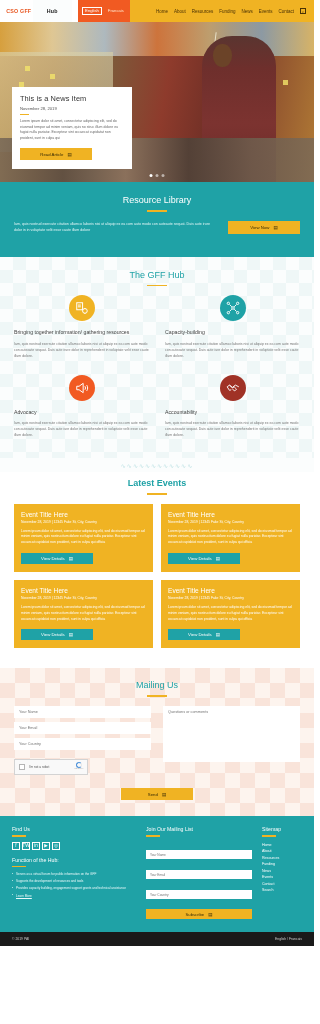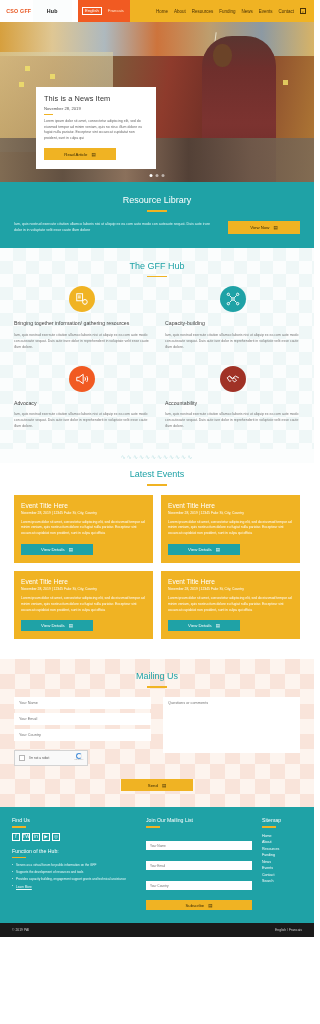--- a/index.html
+++ b/index.html
@@ -31,35 +31,35 @@
     background:linear-gradient(90deg,#d9a441,#e8d7a8,#b5c9d6,#d97c3e,#c9b07a,#8ea8b8,#e0c070); opacity:.85; }
   .hero-photo .person { position:absolute; right:12%; top:14px; width:74px; height:146px;
     background:linear-gradient(180deg,#5a3530 0%,#6e2f2c 22%,#7c3330 60%,#6a2b28 100%); border-radius:30px 30px 0 0; }
   .hero-photo .head { position:absolute; right:26%; top:22px; width:19px; height:23px; background:#6b4328; border-radius:48%; }
   .hero-photo .pole { position:absolute; right:32%; top:10px; width:1.4px; height:60px; background:#e8e0c8; transform:rotate(7deg); }
   .hero-photo .crowd { position:absolute; bottom:0; left:0; right:0; height:44px;
     background:linear-gradient(90deg,#7a6a58,#5d4f44,#8b7560,#4f4238,#6e5c4c,#7d6a55); opacity:.9; }
   .hero-photo .wall { position:absolute; left:0; top:30px; width:36%; height:100px; background:linear-gradient(180deg,#d8cfa8,#c4b98e); opacity:.65; }
   .hero-photo .sticky { position:absolute; width:5px; height:5px; background:#f2e46a; opacity:.8; }
 
-  .news-card { position:absolute; left:12px; top:65px; width:120px; background:#fff; padding:7px 8px 9px;margin-left:24px; }
+  .news-card { position:absolute; left:12px; top:65px; width:120px; background:#fff; padding:7px 8px 9px; }
   .news-title { font-size:7.4px; color:#333; font-weight:normal; letter-spacing:.1px; }
   .news-date { font-size:4.2px; color:#555; margin-top:2.5px; }
   .news-rule { width:9px; height:1.4px; background:#f0b323; margin:3px 0 4px; }
   .news-body { font-size:3.5px; line-height:1.62; color:#666; }
   .btn { display:inline-flex; align-items:center; justify-content:center; gap:4px;
     font-size:4.3px; color:#3a2c05; background:#f0b323; border:none; cursor:pointer; }
   .news-btn { width:72px; height:12px; margin-top:6px; }
   .btn .bic { font-size:4.5px; }
   .dots { position:absolute; left:50%; transform:translateX(-50%); bottom:5px; display:flex; gap:3px; }
   .dot { width:3px; height:3px; border-radius:50%; background:rgba(255,255,255,.55); }
   .dot.on { background:#fff; }
 
   
-  .reslib { background:#1fa2a6; padding:13px 14px 14px; text-align:center; }
+  .reslib { background:#1fa2a6; padding:13px 14px 23px; text-align:center; }
   .reslib h2 { font-size:9px; color:#fff; font-weight:normal; }
   .rule-y { width:20px; height:1.5px; background:#f0b323; margin:5px auto 9px; }
   .reslib-row { display:flex; align-items:center; gap:10px; }
   .reslib-txt { flex:1; font-size:3.6px; line-height:1.7; color:#e3f6f6; text-align:left; }
   .reslib-btn { width:72px; height:13px; flex:none; }
 
   
   .hub { position:relative; padding:13px 14px 20px; background:#fbfdfd; overflow:hidden; }
   .diamonds { position:absolute; inset:0; opacity:.5;
     background-image:
@@ -76,21 +76,21 @@
   .ic-o { background:#f15a22; } .ic-r { background:#a03226; }
   .feat h3 { font-size:5.2px; color:#444; font-weight:normal; margin-bottom:4px; line-height:1.45; }
   .feat p { font-size:3.5px; line-height:1.72; color:#777; }
 
   
   .divider { height:14px; background:#fbfdfd; display:flex; align-items:center; justify-content:center;
     gap:2px; color:#bfe2e4; font-size:6px; letter-spacing:1px; overflow:hidden; }
 
   
   .events { background:#fff; padding:6px 14px 20px; text-align:center; }
-  .events h2 { font-size:9px; color:#1fa2a6; font-weight:normal; }
+  .events h2 { font-size:9px; color:#1fa2a6; font-weight:bold; }
   .ev-grid { display:grid; grid-template-columns:1fr 1fr; gap:8px; margin-top:2px; }
   .ev-card { background:#f0b323; padding:7px 7px 8px; text-align:left; }
   .ev-title { font-size:6.6px; color:#fff; font-weight:normal; }
   .ev-meta { font-size:3.4px; color:#fff; margin-top:2px; }
   .ev-body { font-size:3.4px; line-height:1.68; color:#fff; margin-top:5px; }
   .ev-btn { width:72px; height:11.5px; background:#1fa2a6; color:#fff; margin-top:6px; }
 
   
   .contact { position:relative; padding:12px 14px 16px; overflow:hidden; background:#fdf4ee; }
   .diamonds-p { position:absolute; inset:0; opacity:.65;

